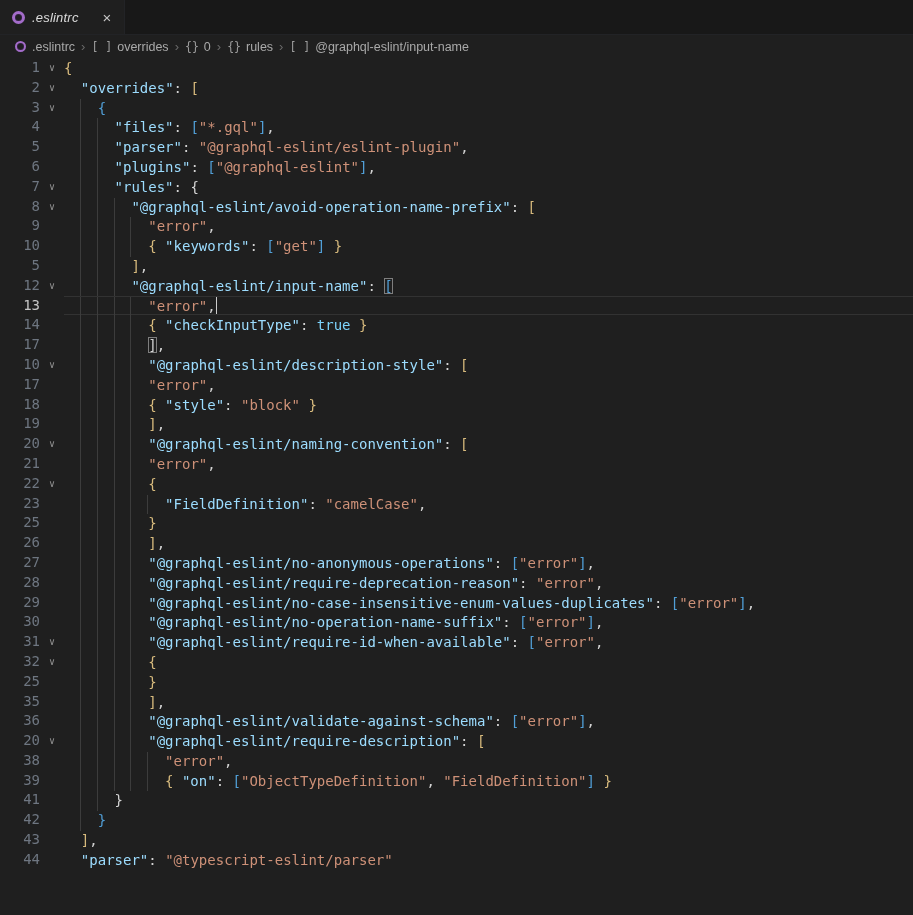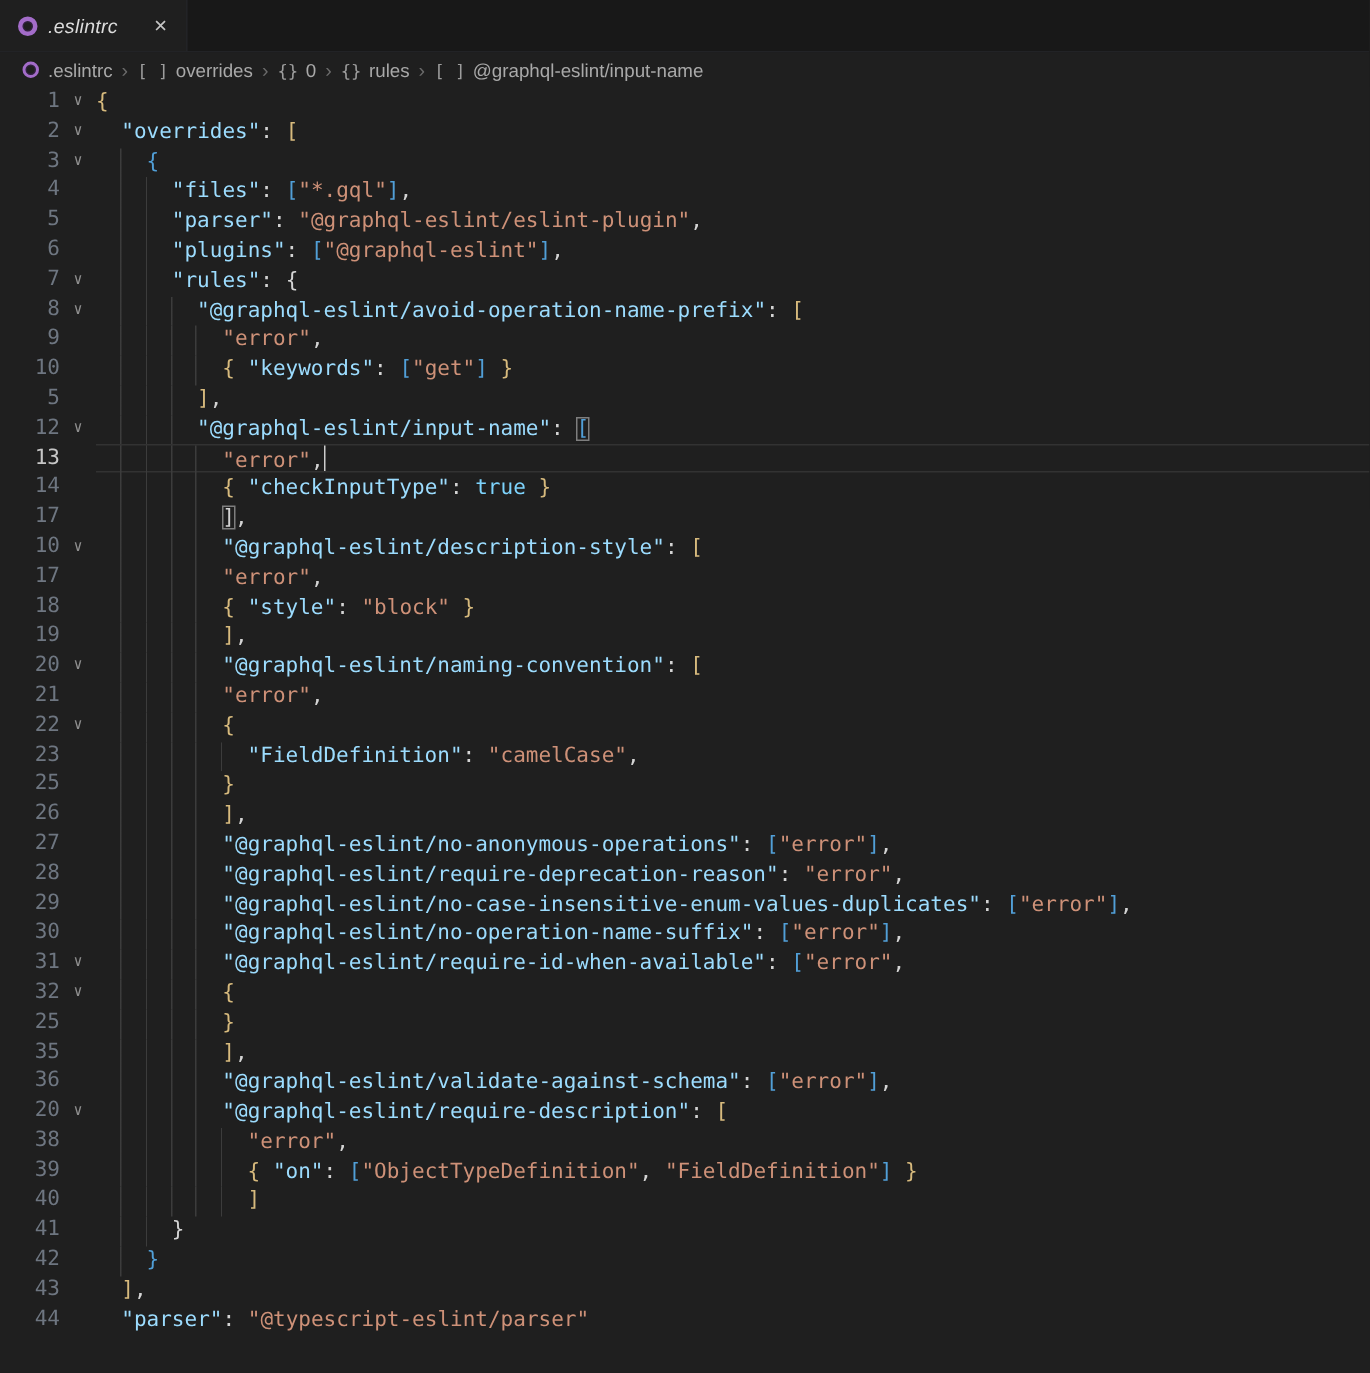--- a/index.html
+++ b/index.html
@@ -80,18 +80,17 @@
     <div class="line"><div class="gutter"><div class="lnum">29</div><div class="fold"></div></div><div class="content"><span class="guide">  </span><span class="guide">  </span><span class="guide">  </span><span class="guide">  </span>  <span class="tk-key">"@graphql-eslint/no-case-insensitive-enum-values-duplicates"</span><span class="tk-pun">: </span><span class="tk-bb">[</span><span class="tk-str">"error"</span><span class="tk-bb">]</span><span class="tk-pun">,</span></div></div>
     <div class="line"><div class="gutter"><div class="lnum">30</div><div class="fold"></div></div><div class="content"><span class="guide">  </span><span class="guide">  </span><span class="guide">  </span><span class="guide">  </span>  <span class="tk-key">"@graphql-eslint/no-operation-name-suffix"</span><span class="tk-pun">: </span><span class="tk-bb">[</span><span class="tk-str">"error"</span><span class="tk-bb">]</span><span class="tk-pun">,</span></div></div>
     <div class="line"><div class="gutter"><div class="lnum">31</div><div class="fold">∨</div></div><div class="content"><span class="guide">  </span><span class="guide">  </span><span class="guide">  </span><span class="guide">  </span>  <span class="tk-key">"@graphql-eslint/require-id-when-available"</span><span class="tk-pun">: </span><span class="tk-bb">[</span><span class="tk-str">"error"</span><span class="tk-pun">,</span></div></div>
     <div class="line"><div class="gutter"><div class="lnum">32</div><div class="fold">∨</div></div><div class="content"><span class="guide">  </span><span class="guide">  </span><span class="guide">  </span><span class="guide">  </span>  <span class="tk-bg">{</span></div></div>
     <div class="line"><div class="gutter"><div class="lnum">25</div><div class="fold"></div></div><div class="content"><span class="guide">  </span><span class="guide">  </span><span class="guide">  </span><span class="guide">  </span>  <span class="tk-bg">}</span></div></div>
     <div class="line"><div class="gutter"><div class="lnum">35</div><div class="fold"></div></div><div class="content"><span class="guide">  </span><span class="guide">  </span><span class="guide">  </span><span class="guide">  </span>  <span class="tk-bg">]</span><span class="tk-pun">,</span></div></div>
     <div class="line"><div class="gutter"><div class="lnum">36</div><div class="fold"></div></div><div class="content"><span class="guide">  </span><span class="guide">  </span><span class="guide">  </span><span class="guide">  </span>  <span class="tk-key">"@graphql-eslint/validate-against-schema"</span><span class="tk-pun">: </span><span class="tk-bb">[</span><span class="tk-str">"error"</span><span class="tk-bb">]</span><span class="tk-pun">,</span></div></div>
     <div class="line"><div class="gutter"><div class="lnum">20</div><div class="fold">∨</div></div><div class="content"><span class="guide">  </span><span class="guide">  </span><span class="guide">  </span><span class="guide">  </span>  <span class="tk-key">"@graphql-eslint/require-description"</span><span class="tk-pun">: </span><span class="tk-bg">[</span></div></div>
     <div class="line"><div class="gutter"><div class="lnum">38</div><div class="fold"></div></div><div class="content"><span class="guide">  </span><span class="guide">  </span><span class="guide">  </span><span class="guide">  </span><span class="guide">  </span>  <span class="tk-str">"error"</span><span class="tk-pun">,</span></div></div>
     <div class="line"><div class="gutter"><div class="lnum">39</div><div class="fold"></div></div><div class="content"><span class="guide">  </span><span class="guide">  </span><span class="guide">  </span><span class="guide">  </span><span class="guide">  </span>  <span class="tk-bg">{ </span><span class="tk-key">"on"</span><span class="tk-pun">: </span><span class="tk-bb">[</span><span class="tk-str">"ObjectTypeDefinition"</span><span class="tk-pun">, </span><span class="tk-str">"FieldDefinition"</span><span class="tk-bb">]</span><span class="tk-bg"> }</span></div></div>
-    <div class="line"><div class="gutter"><div class="lnum">40</div><div class="fold"></div></div><div class="content"><span class="guide">  </span><span class="guide">  </span><span class="guide">  </span><span class="guide">  </span><span class="guide">  </span>  <span class="tk-bg">]</span></div></div>
     <div class="line"><div class="gutter"><div class="lnum">41</div><div class="fold"></div></div><div class="content"><span class="guide">  </span><span class="guide">  </span>  <span class="tk-bw">}</span></div></div>
     <div class="line"><div class="gutter"><div class="lnum">42</div><div class="fold"></div></div><div class="content"><span class="guide">  </span>  <span class="tk-bb">}</span></div></div>
     <div class="line"><div class="gutter"><div class="lnum">43</div><div class="fold"></div></div><div class="content">  <span class="tk-bg">]</span><span class="tk-pun">,</span></div></div>
     <div class="line"><div class="gutter"><div class="lnum">44</div><div class="fold"></div></div><div class="content">  <span class="tk-key">"parser"</span><span class="tk-pun">: </span><span class="tk-str">"@typescript-eslint/parser"</span></div></div>
   </div>
 
 </body></html>

